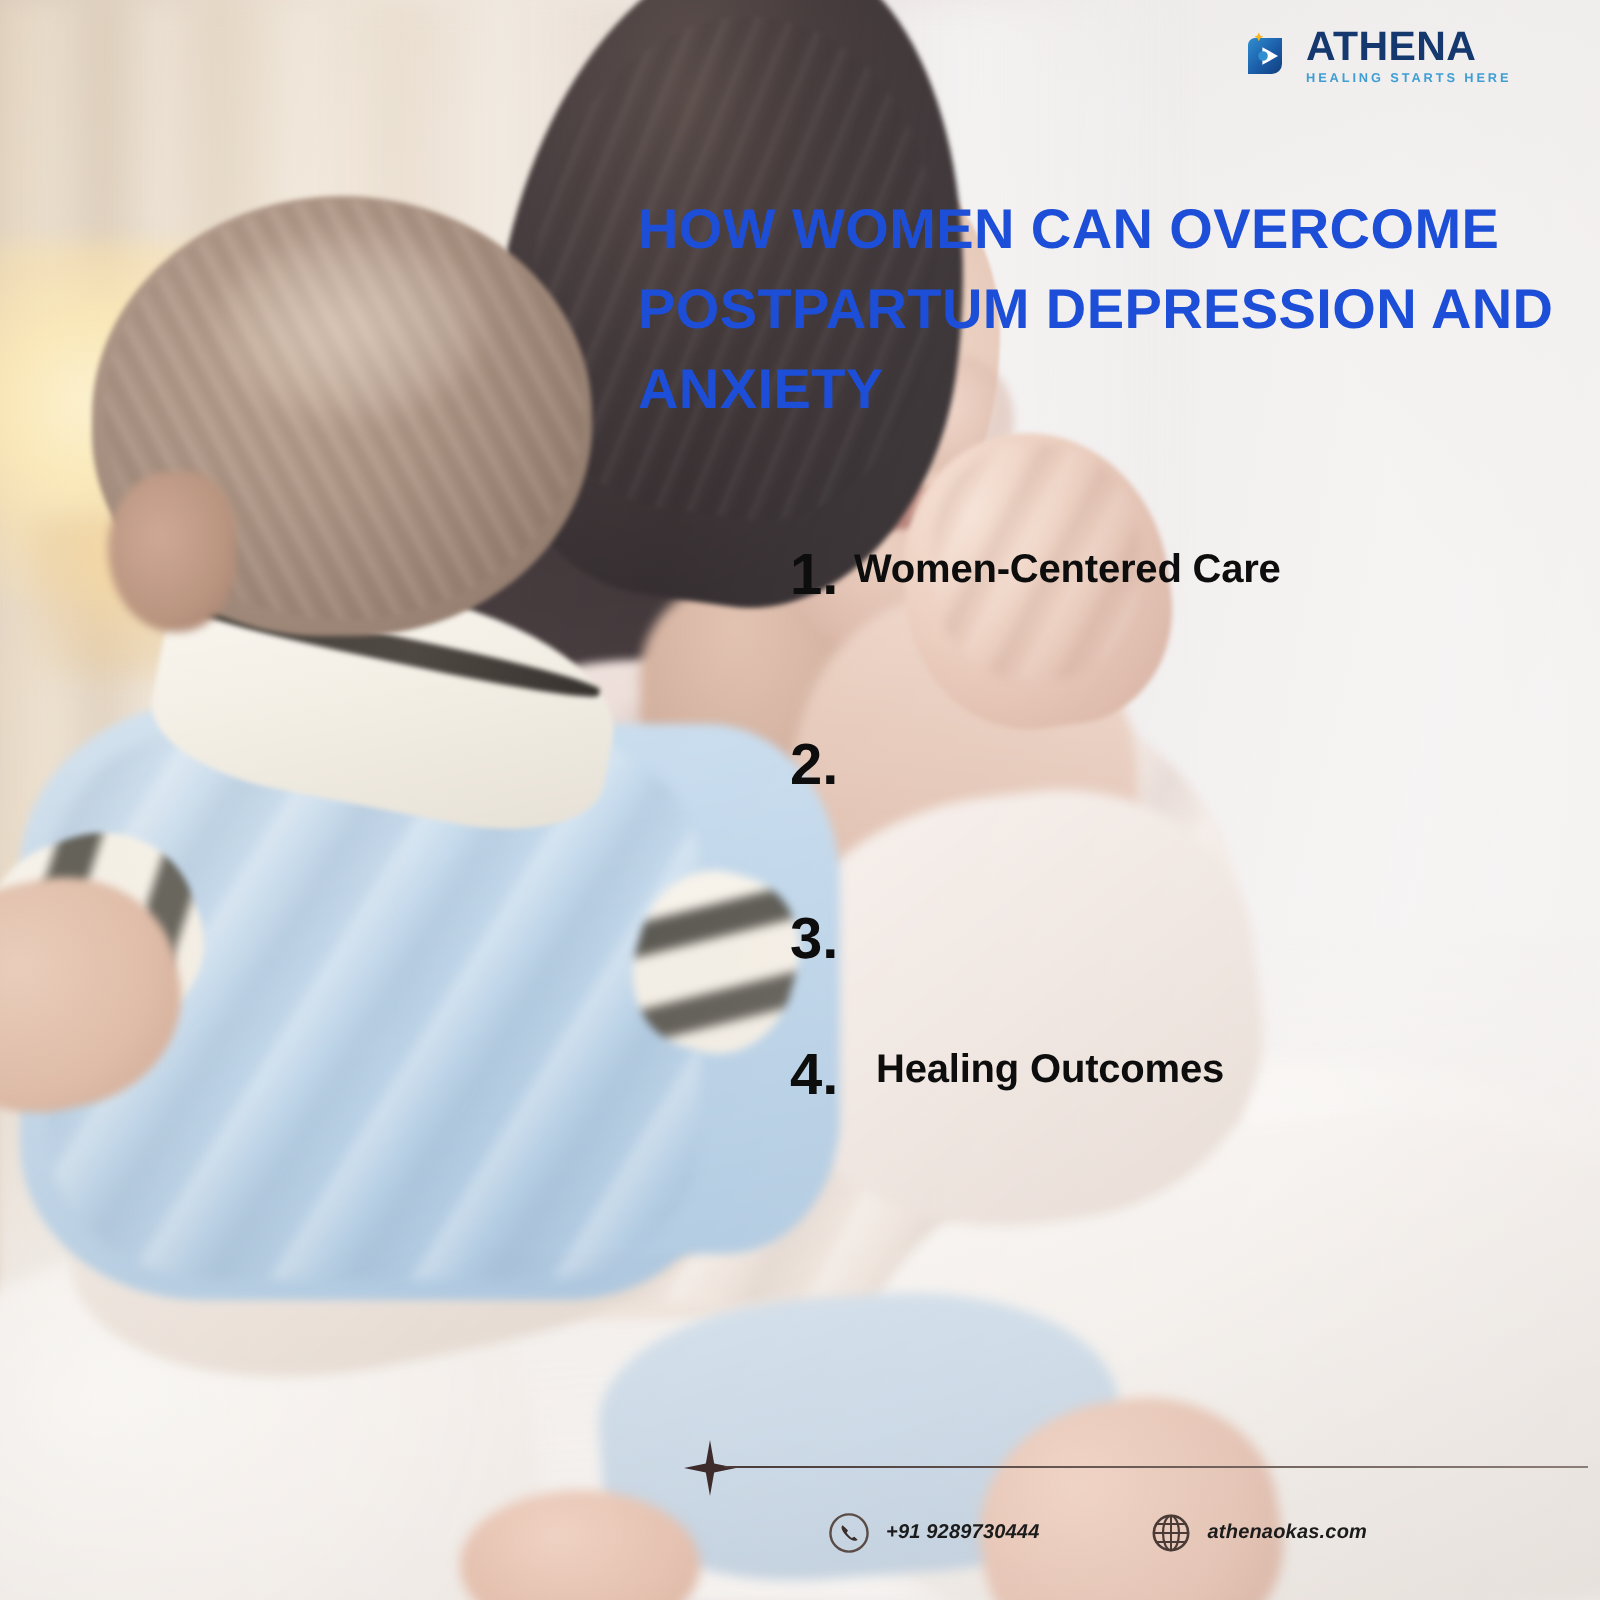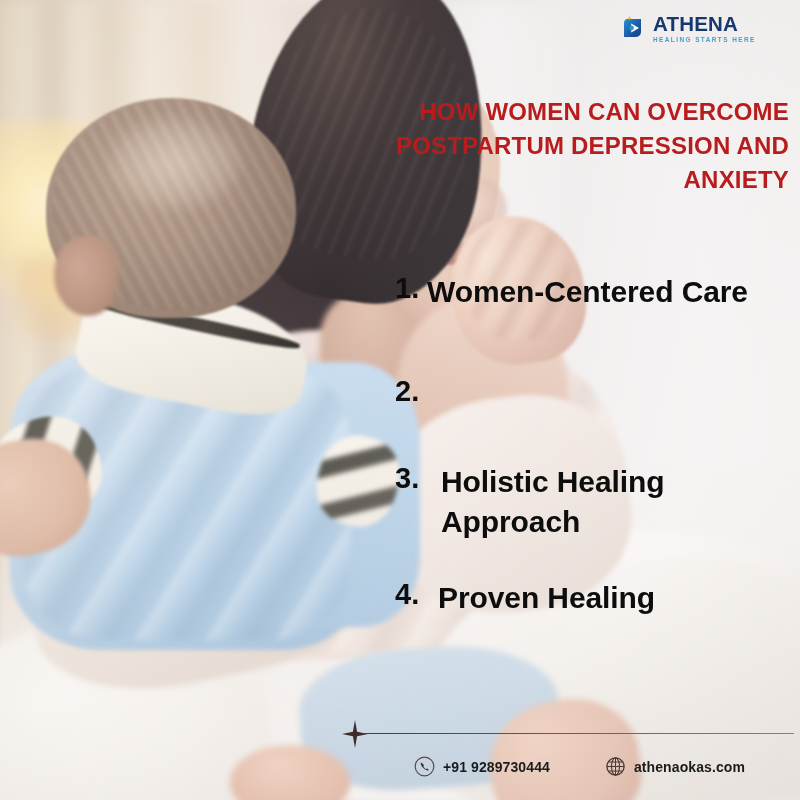--- a/index.html
+++ b/index.html
@@ -386,38 +386,38 @@
     font-size:20.5px; font-weight:bold; letter-spacing:.2px;
     color:#15386e;
   }
   .logo-tag {
     font-size:6.4px; font-weight:bold; letter-spacing:1.45px;
     color:#3f9fd4; margin-top:2px; white-space:nowrap;
   }
 
   .headline {
     position:absolute; right:11px; top:95px; width:470px;
-    text-align:right;
-    font-size:24px; font-weight:bold;
+    text-align:left;
+    font-size:28px; font-weight:bold;
     letter-spacing:.2px; line-height:1.42;
-    color:#b91c1c;
+    color:#1d4ed8;
   }
 
   .list { position:absolute; left:395px; top:272px; width:405px; }
   .list-item {
     display:flex; align-items:flex-start;
     margin-bottom:6px;
     color:#0d0d0d;
   }
   .li-num {
     font-size:29px; font-weight:bold;
     line-height:1.12; width:32px; flex:0 0 auto;
   }
   .li-text {
-    font-size:30px; font-weight:bold;
+    font-size:20px; font-weight:bold;
     line-height:1.34; letter-spacing:-.1px;
   }
   .item-1 { margin-bottom:63px; }
   .item-2 { margin-bottom:54px; }
   .item-3 { margin-bottom:36px; }
   .item-3 .li-text { padding-left:14px; }
   .item-4 .li-text { padding-left:11px; }
 
   .divider-wrap { position:absolute; left:342px; top:720px; width:452px; height:28px; }
   .sparkle {
@@ -431,21 +431,21 @@
   }
 
   .contact {
     position:absolute; left:414px; top:756px;
     display:flex; align-items:center; gap:0px;
     color:#1b1b1b;
   }
   .c-block { display:flex; align-items:center; gap:8px; }
   .c-block.web { margin-left:55px; }
   .c-icon { width:21px; height:21px; flex:0 0 auto; }
-  .c-text { font-size:14px; font-weight:bold; letter-spacing:.1px; }
+  .c-text { font-size:10px; font-weight:bold; letter-spacing:.1px;font-style:italic; }
 </style>
 </head>
 <body>
 
 <div class="canvas">
 
   <div class="photo">
     <div class="bg-wall"></div>
     <div class="bg-curtains"></div>
     <div class="bg-window"></div>
@@ -527,25 +527,24 @@
     <div class="list">
       <div class="list-item item-1">
         <span class="li-num">1.</span>
         <span class="li-text">Women-Centered Care</span>
       </div>
       <div class="list-item item-2">
         <span class="li-num">2.</span>
       </div>
       <div class="list-item item-3">
         <span class="li-num">3.</span>
-        <span class="li-text">Holistic Healing Approach</span>
       </div>
       <div class="list-item item-4">
         <span class="li-num">4.</span>
-        <span class="li-text">Proven Healing</span>
+        <span class="li-text">Healing Outcomes</span>
       </div>
     </div>
 
     <div class="divider-wrap">
       <span class="sparkle"></span>
       <span class="divider-line"></span>
     </div>
 
     <div class="contact">
       <div class="c-block phone">

